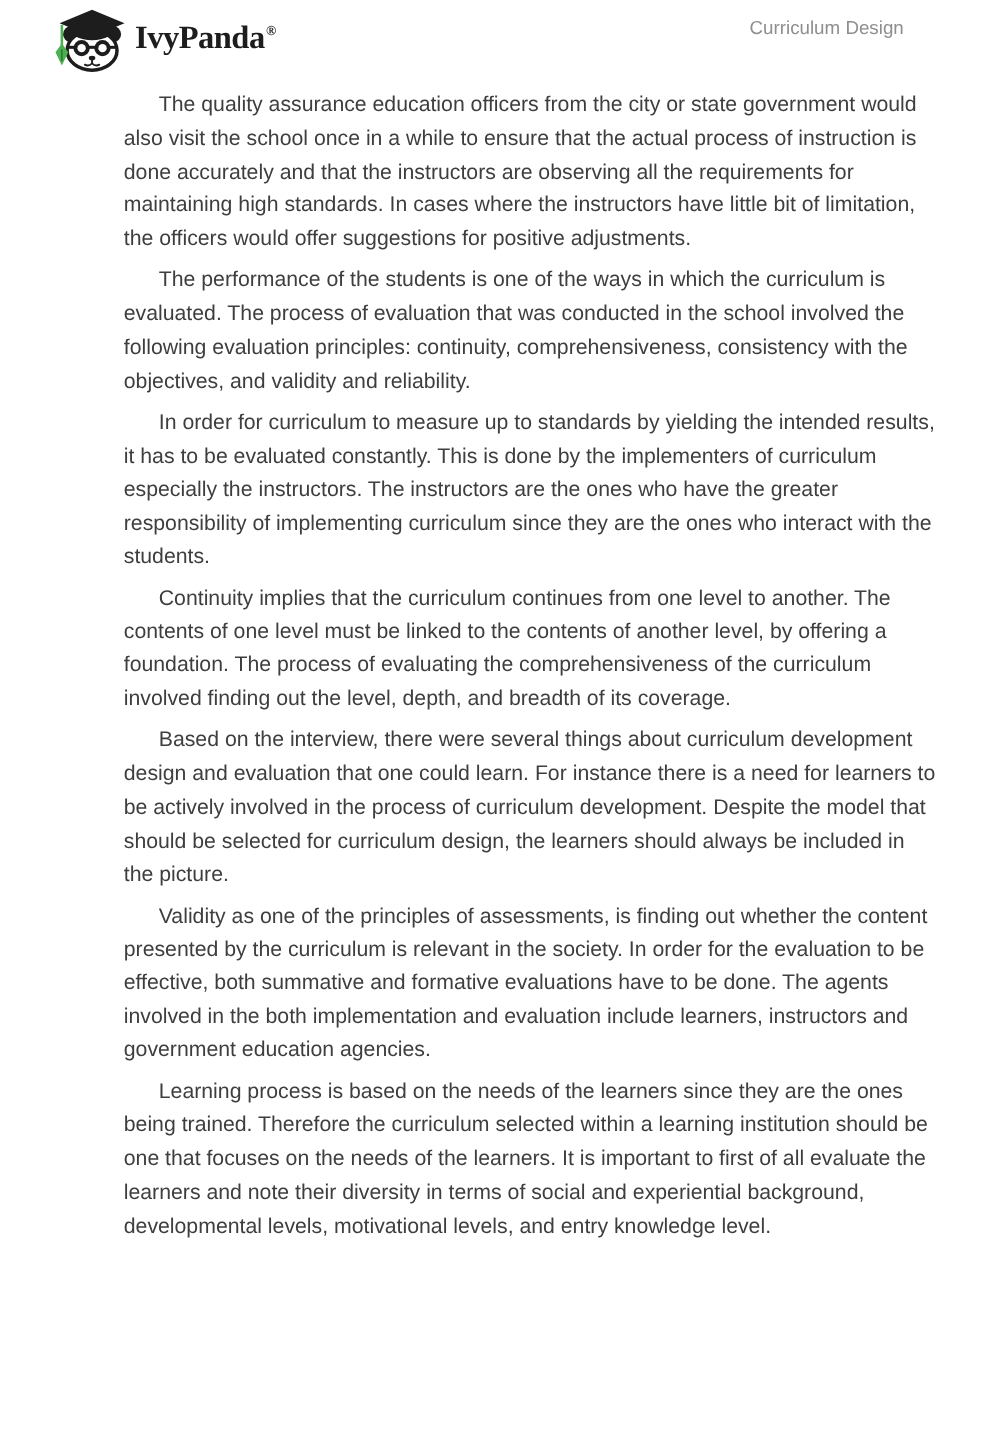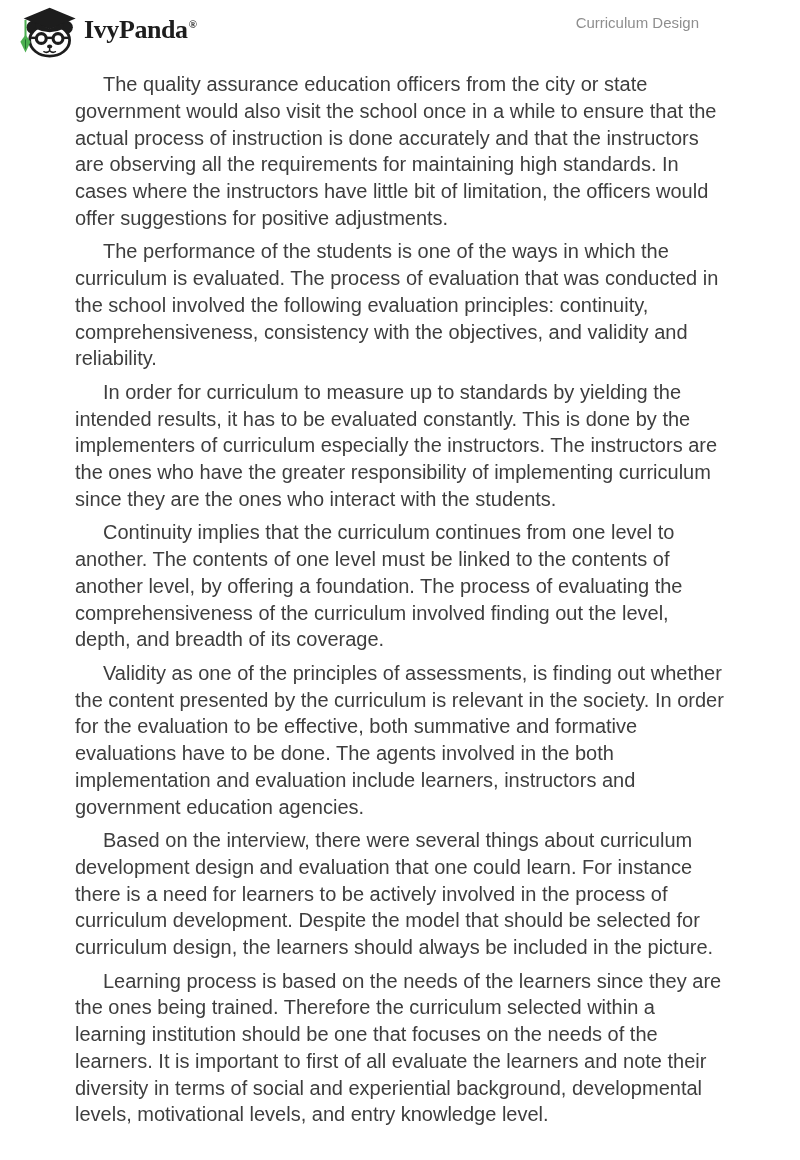--- a/index.html
+++ b/index.html
@@ -4,20 +4,21 @@
 <style>
   * { margin: 0; padding: 0; box-sizing: border-box; }
   html, body { background: #ffffff; }
   .page {
     position: relative;
     width: 732px;
     height: 1160px;
     background: #ffffff;
     font-family: "Liberation Sans", sans-serif;
     overflow: hidden;
+    margin-left: 24px;
   }
   .header {
     position: absolute;
     top: 0; left: 0; right: 0;
     height: 64px;
   }
   .logo {
     position: absolute;
     left: 13px;
     top: 6px;
@@ -47,21 +48,21 @@
     right: 33px;
     font-size: 15px;
     color: #8e8e8e;
     text-align: right;
   }
   .content {
     position: absolute;
     top: 71px;
     left: 75px;
     width: 650px;
-    font-size: 20px;
+    font-size: 17px;
     line-height: 26.8px;
     color: #3e3e3e;
   }
   .content p {
     text-indent: 28px;
     margin: 0 0 6.5px 0;
   }
   .footer {
     position: absolute;
     right: 33px;
@@ -109,19 +110,19 @@
       <span class="logo-text"><span>IvyPanda</span><sup>®</sup></span>
     </div>
     <div class="doc-title">Curriculum Design</div>
   </header>
 
   <main class="content">
     <p>The quality assurance education officers from the city or state government would also visit the school once in a while to ensure that the actual process of instruction is done accurately and that the instructors are observing all the requirements for maintaining high standards. In cases where the instructors have little bit of limitation, the officers would offer suggestions for positive adjustments.</p>
     <p>The performance of the students is one of the ways in which the curriculum is evaluated. The process of evaluation that was conducted in the school involved the following evaluation principles: continuity, comprehensiveness, consistency with the objectives, and validity and reliability.</p>
     <p>In order for curriculum to measure up to standards by yielding the intended results, it has to be evaluated constantly. This is done by the implementers of curriculum especially the instructors. The instructors are the ones who have the greater responsibility of implementing curriculum since they are the ones who interact with the students.</p>
     <p>Continuity implies that the curriculum continues from one level to another. The contents of one level must be linked to the contents of another level, by offering a foundation. The process of evaluating the comprehensiveness of the curriculum involved finding out the level, depth, and breadth of its coverage.</p>
+    <p>Based on the interview, there were several things about curriculum development design and evaluation that one could learn. For instance there is a need for learners to be actively involved in the process of curriculum development. Despite the model that should be selected for curriculum design, the learners should always be included in the picture.</p>
     <p>Validity as one of the principles of assessments, is finding out whether the content presented by the curriculum is relevant in the society. In order for the evaluation to be effective, both summative and formative evaluations have to be done. The agents involved in the both implementation and evaluation include learners, instructors and government education agencies.</p>
-    <p>Based on the interview, there were several things about curriculum development design and evaluation that one could learn. For instance there is a need for learners to be actively involved in the process of curriculum development. Despite the model that should be selected for curriculum design, the learners should always be included in the picture.</p>
     <p>Learning process is based on the needs of the learners since they are the ones being trained. Therefore the curriculum selected within a learning institution should be one that focuses on the needs of the learners. It is important to first of all evaluate the learners and note their diversity in terms of social and experiential background, developmental levels, motivational levels, and entry knowledge level.</p>
   </main>
 
 
 </div>
 
 </body></html>

